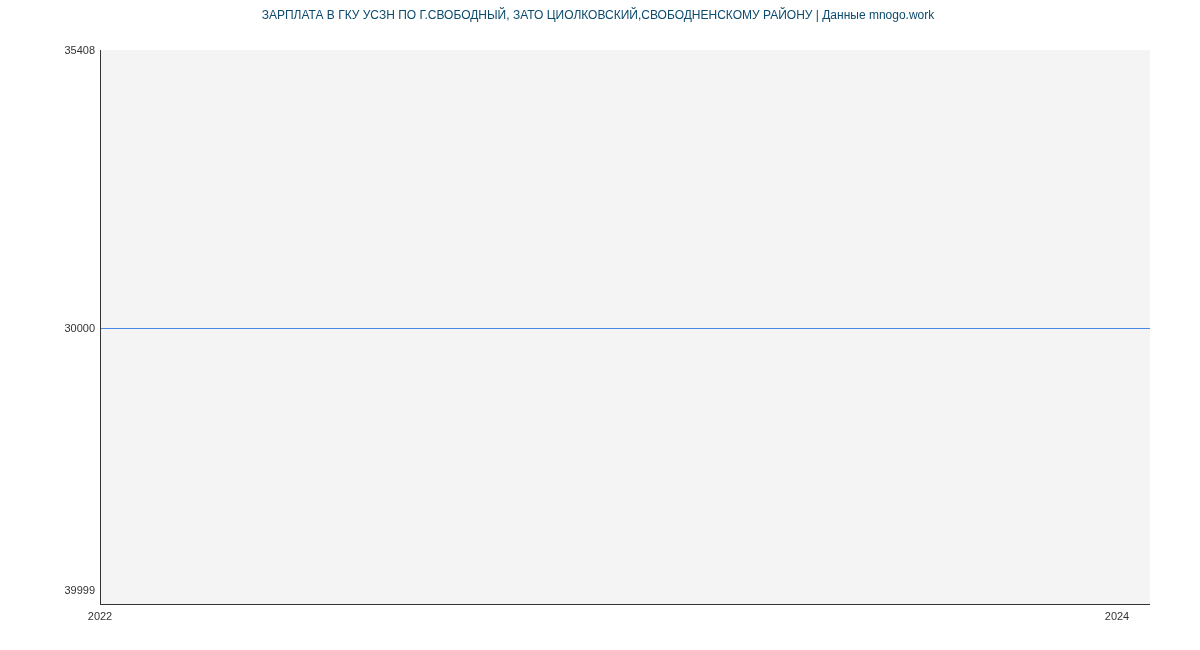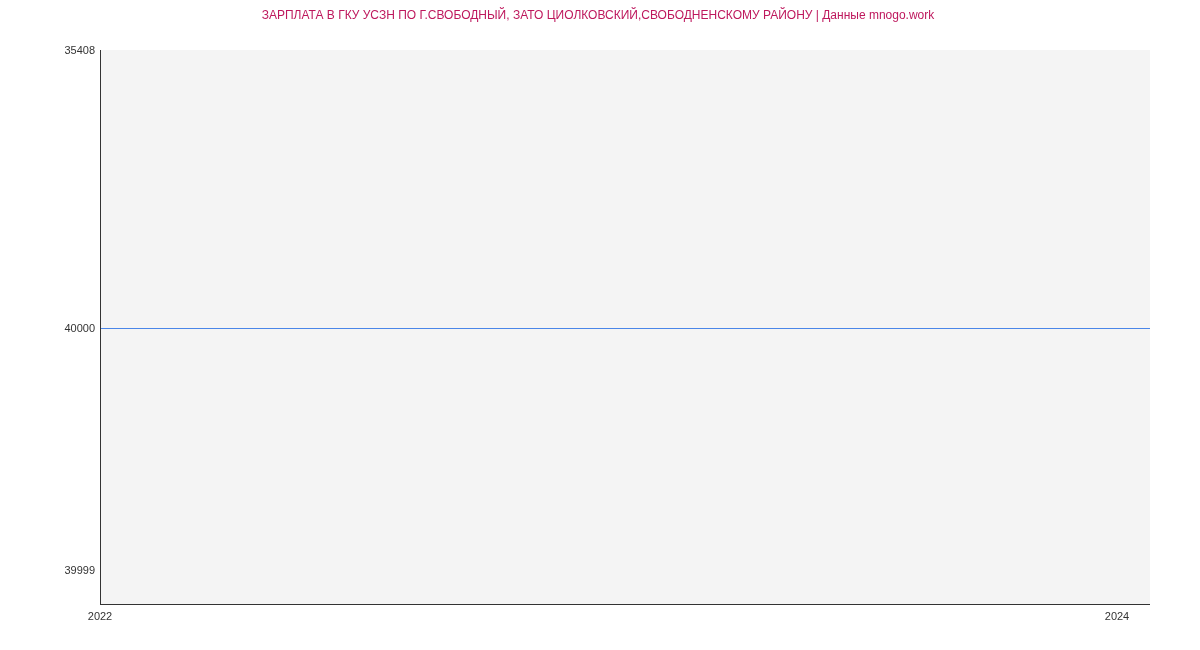--- a/index.html
+++ b/index.html
@@ -10,21 +10,21 @@
       font-family: Arial, sans-serif;
       position: relative;
     }
     .chart-title {
       position: absolute;
       top: 8px;
       left: 0;
       right: 4px;
       text-align: center;
       font-size: 12px;
-      color: #be185d;
+      color: #0c4a6e;
       font-weight: normal;
     }
     .plot-area {
       position: absolute;
       left: 100px;
       top: 50px;
       width: 1050px;
       height: 555px;
       background: #f4f4f4;
       border-left: 1px solid #333;
@@ -55,17 +55,17 @@
 </head>
 <body>
 
 <div class="chart-title">ЗАРПЛАТА В ГКУ УСЗН ПО Г.СВОБОДНЫЙ, ЗАТО ЦИОЛКОВСКИЙ,СВОБОДНЕНСКОМУ РАЙОНУ | Данные mnogo.work</div>
 
 <div class="plot-area">
   <div class="data-line" style="top: 277.5px;"></div>
 </div>
 
 <div class="y-tick-label" style="top: 50px;">35408</div>
-<div class="y-tick-label" style="top: 327.5px;">40000</div>
-<div class="y-tick-label" style="top: 570px;">39999</div>
+<div class="y-tick-label" style="top: 327.5px;">30000</div>
+<div class="y-tick-label" style="top: 590px;">39999</div>
 
 <div class="x-tick-label" style="left: 100px;">2022</div>
 <div class="x-tick-label" style="left: 1117px;">2024</div>
 
 </body></html>

